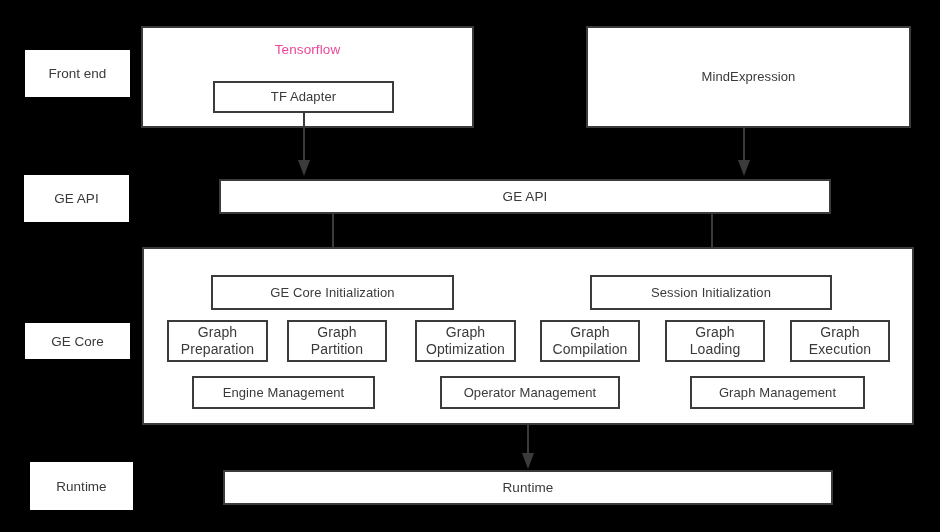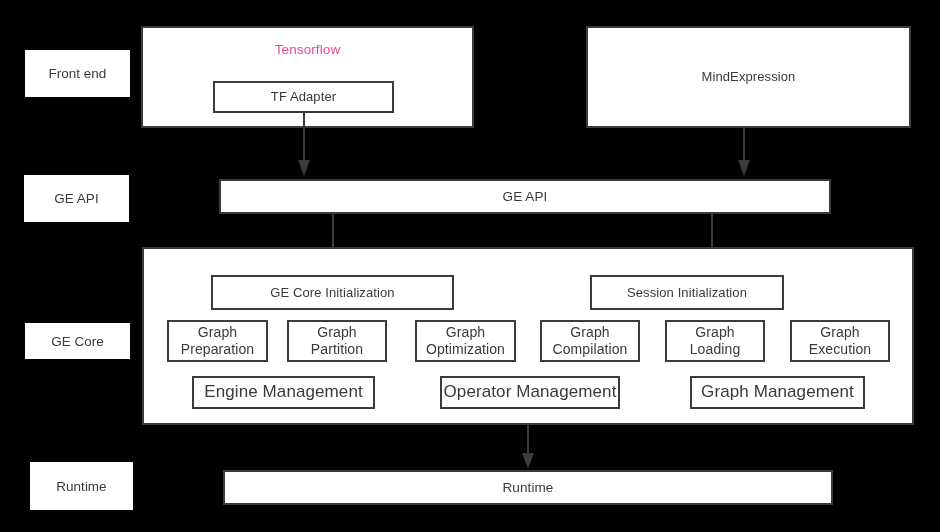--- a/index.html
+++ b/index.html
@@ -52,21 +52,21 @@
   .container-title {
     position: absolute;
     left: 0;
     right: 0;
     text-align: center;
     color: #ec4899;
     font-size: 13.5px;
   }
   .wide-bar { font-size: 13.5px; }
   .sub-box { font-size: 14px; }
-  .mgmt-box { font-size: 17px; }
+  .mgmt-box { font-size: 13px; }
   .arrow {
     position: absolute;
   }
   .arrow svg { display: block; overflow: visible; }
 </style>
 </head>
 <body>
 
 <div id="canvas">
 
@@ -129,21 +129,21 @@
       <polygon points="8,60 2,44 14,44" fill="#3b3b3b"></polygon>
     </svg>
   </div>
 
   <div class="box container-box" style="left:142px; top:247px; width:772px; height:178px; display:block;"></div>
 
   <div class="box" style="left:211px; top:275px; width:243px; height:35px;">
     <span>GE Core Initialization</span>
   </div>
 
-  <div class="box" style="left:590px; top:275px; width:194px; height:35px;">
+  <div class="box" style="left:590px; top:275px; width:242px; height:35px;">
     <span>Session Initialization</span>
   </div>
 
   <div class="box sub-box" style="left:167px; top:320px; width:101px; height:42px; flex-direction:column;">
     <span>Graph</span>
     <span>Preparation</span>
   </div>
 
   <div class="box sub-box" style="left:287px; top:320px; width:100px; height:42px; flex-direction:column;">
     <span>Graph</span>

